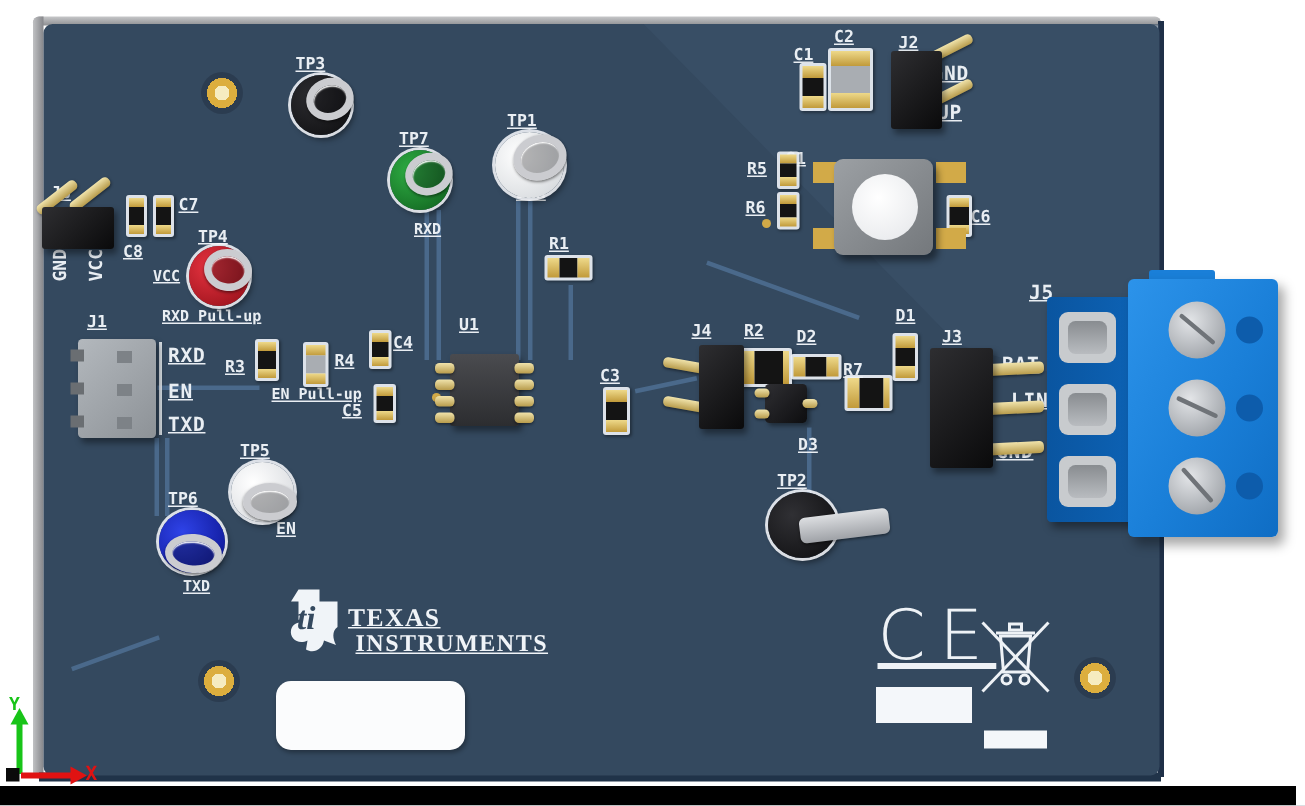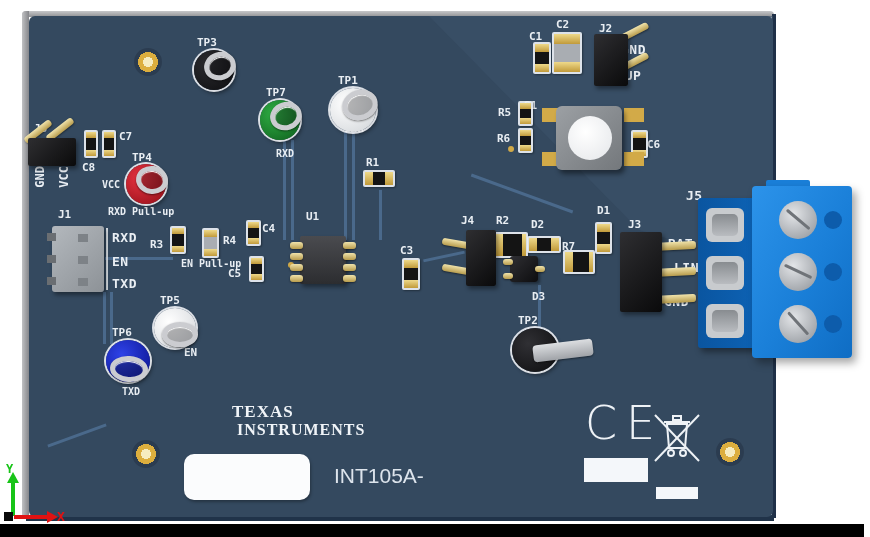--- a/index.html
+++ b/index.html
@@ -6,21 +6,21 @@
     --page_bg:#ffffff; --board:#34495f; --board_pour:#3d5269; --trace:#51749a;
     --silk:#e9eef3; --gold:#d2aa48; --black_bar:#000;
     --tp_red:#c31420; --tp_green:#1b7c2a; --tp_blue:#1627c4; --tp_white:#eceff1; --tp_black:#17181a;
     --terminal_blue:#1a7fd8; --terminal_blue_dark:#0d62b4; --axis_x:#e01212; --axis_y:#18c418;
   }
   html,body{margin:0;padding:0;background:var(--page_bg);}
   #stage{position:relative;width:870px;height:537px;overflow:hidden;background:var(--page_bg);
          font-family:"Liberation Sans",sans-serif;}
   .abs{position:absolute;}
   
-  .lbl{position:absolute;font:bold 11px "DejaVu Sans Mono",monospace;color:var(--silk);white-space:nowrap;z-index:30;}
+  .lbl{position:absolute;font:bold 11px "DejaVu Sans Mono",monospace;color:var(--silk);white-space:nowrap;z-index:30;text-decoration:underline;}
   .lbl.s10{font-size:10px;} .lbl.b13{font-size:13px;letter-spacing:.5px;}
   .vlbl{writing-mode:vertical-rl;transform:rotate(180deg);font:bold 12px "DejaVu Sans Mono",monospace;color:var(--silk);position:absolute;z-index:30;}
   
   .trace{position:absolute;background:var(--trace);opacity:.75;z-index:5;}
   
   .smd{position:absolute;display:flex;padding:2px;background:rgba(236,240,245,.92);border-radius:2px;box-sizing:border-box;z-index:40;box-shadow:1px 1px 2px rgba(0,0,0,.35);}
   .smd.v{flex-direction:column;} .smd.h{flex-direction:row;}
   .smd i{display:block;}
   .smd .e{background:linear-gradient(180deg,#eed98a,#c19a3a);}
   .smd.v .e{height:27%;width:100%;} .smd.h .e{width:27%;height:100%;}
@@ -305,25 +305,30 @@
   <div class="screw" style="left:779px;top:253px;width:38px;height:38px;">
       <i class="slot" style="transform:rotate(25deg);"></i>
     </div>
   <div class="screw" style="left:779px;top:305px;width:38px;height:38px;">
       <i class="slot" style="transform:rotate(48deg);"></i>
     </div>
   <div class="dot" style="left:824px;top:211px;width:18px;height:18px;background:#0d5cab;z-index:61;"></div>
   <div class="dot" style="left:824px;top:263px;width:18px;height:18px;background:#0d5cab;z-index:61;"></div>
   <div class="dot" style="left:824px;top:315px;width:18px;height:18px;background:#0d5cab;z-index:61;"></div>
 
+  <div class="abs" style="left:184px;top:392px;z-index:30;">
+    <svg width="46" height="48" viewBox="0 0 46 48">
+      <path fill="#f0f4f8" d="M15 1 h14 v8 h12 v17 c-4 3 -3 8 -1 12 l-8 -3 c-1 6 -7 9 -12 6 l1 -6 c-6 3 -12 -1 -11 -7 c1 -4 4 -5 7 -5 l-2 -2 v-12 h-5 z"></path>
+      <text x="14" y="27" font-family="Liberation Serif, serif" font-style="italic" font-weight="bold" font-size="22" fill="#34495f">ti</text>
+    </svg>
+  </div>
   <div class="lbl" style="left:232px;top:402px;font:600 17px 'Liberation Serif',serif;letter-spacing:1px;color:#f0f4f8;">TEXAS</div>
   <div class="lbl" style="left:237px;top:421px;font:600 16px 'Liberation Serif',serif;letter-spacing:1px;color:#f0f4f8;">INSTRUMENTS</div>
 
   <div class="abs" style="left:184px;top:454px;width:126px;height:46px;background:#fbfcfd;border-radius:10px;z-index:30;box-shadow:1px 2px 3px rgba(0,0,0,.3);"></div>
-  <div class="lbl" style="left:334px;top:464px;font:400 21px 'Liberation Sans',sans-serif;color:#dde4ec;">INT105A-</div>
 
   <div class="lbl" style="left:585px;top:396px;font:300 46px 'DejaVu Sans',sans-serif;letter-spacing:9px;color:#eef2f6;text-align:right;">CE</div>
   <div class="abs" style="left:652px;top:410px;z-index:30;">
     <svg width="50" height="56" viewBox="0 0 50 56" fill="none" stroke="#eef2f6" stroke-width="2">
       <path d="M21 6 h8 v4 h-8 z"></path>
       <path d="M12 12 h26"></path>
       <path d="M15 14 h20 l-2 24 h-16 z"></path>
       <circle cx="19" cy="43" r="3"></circle>
       <circle cx="31" cy="43" r="3"></circle>
       <path d="M3 5 L47 51"></path>

